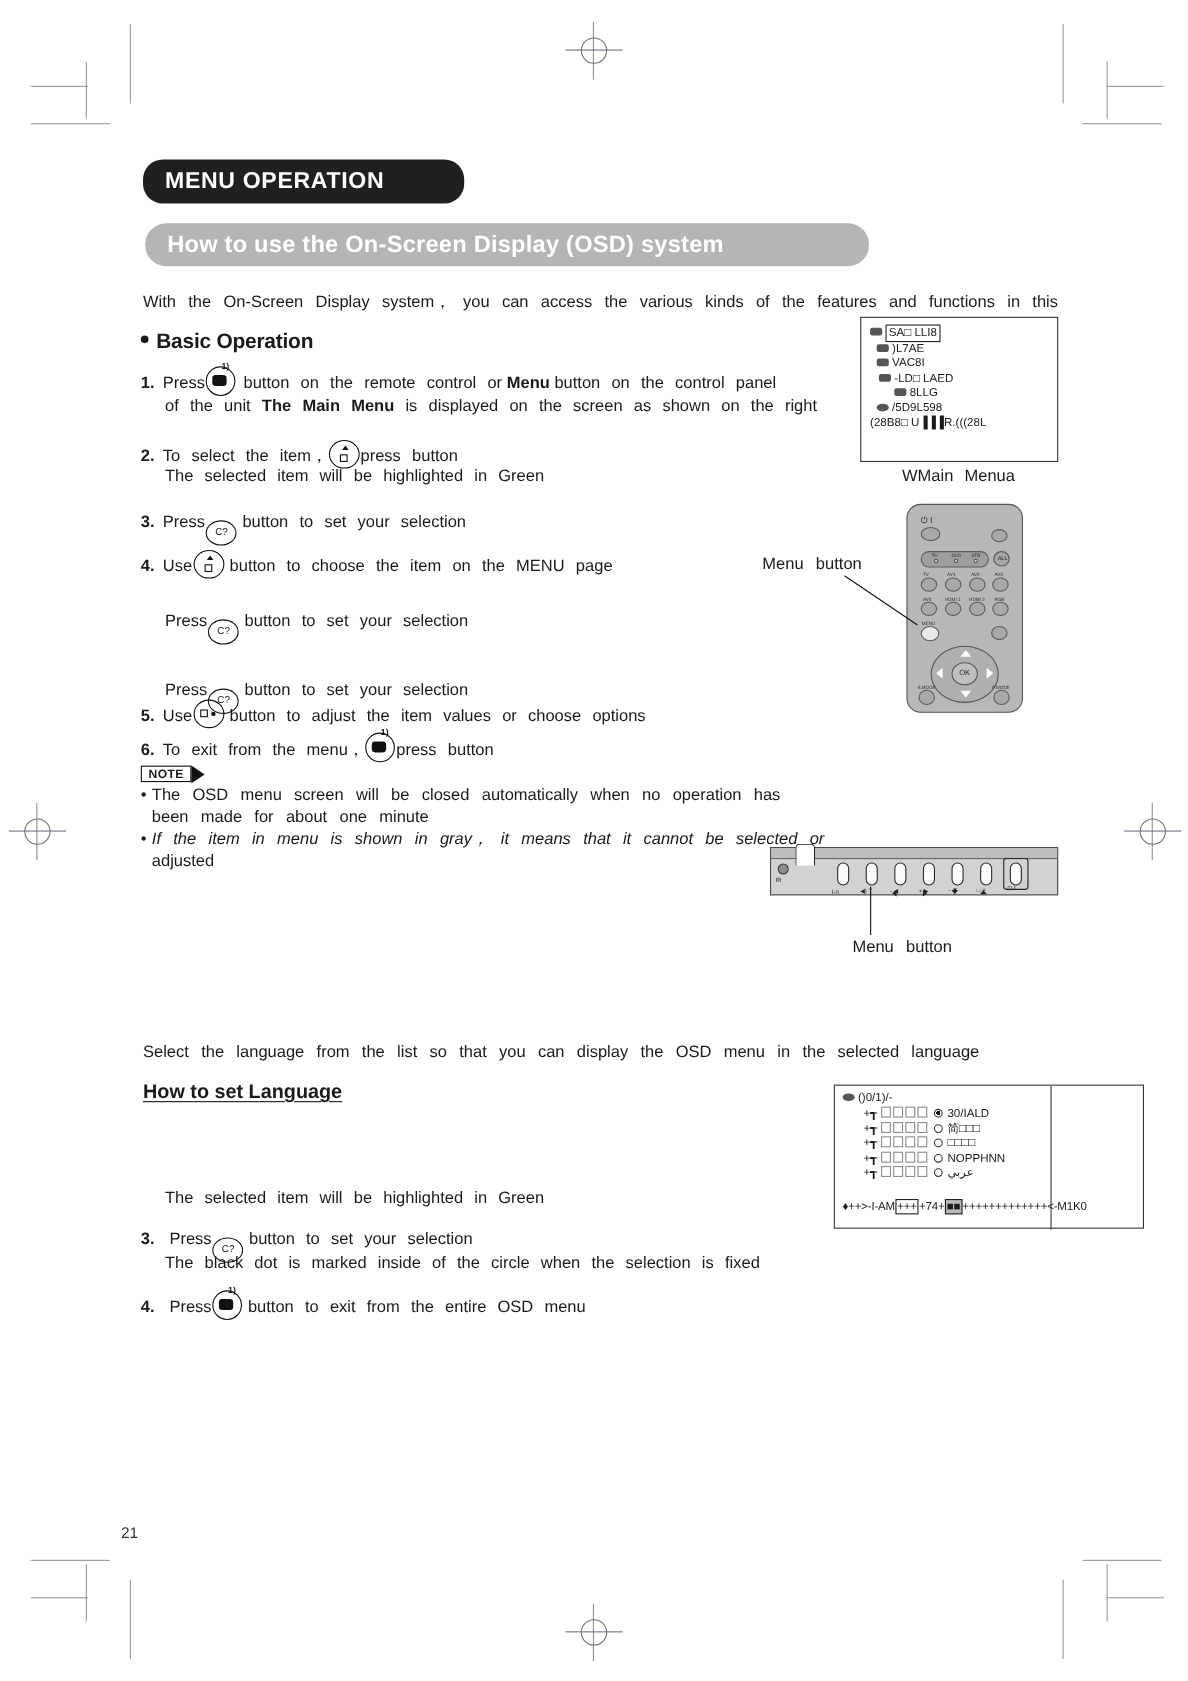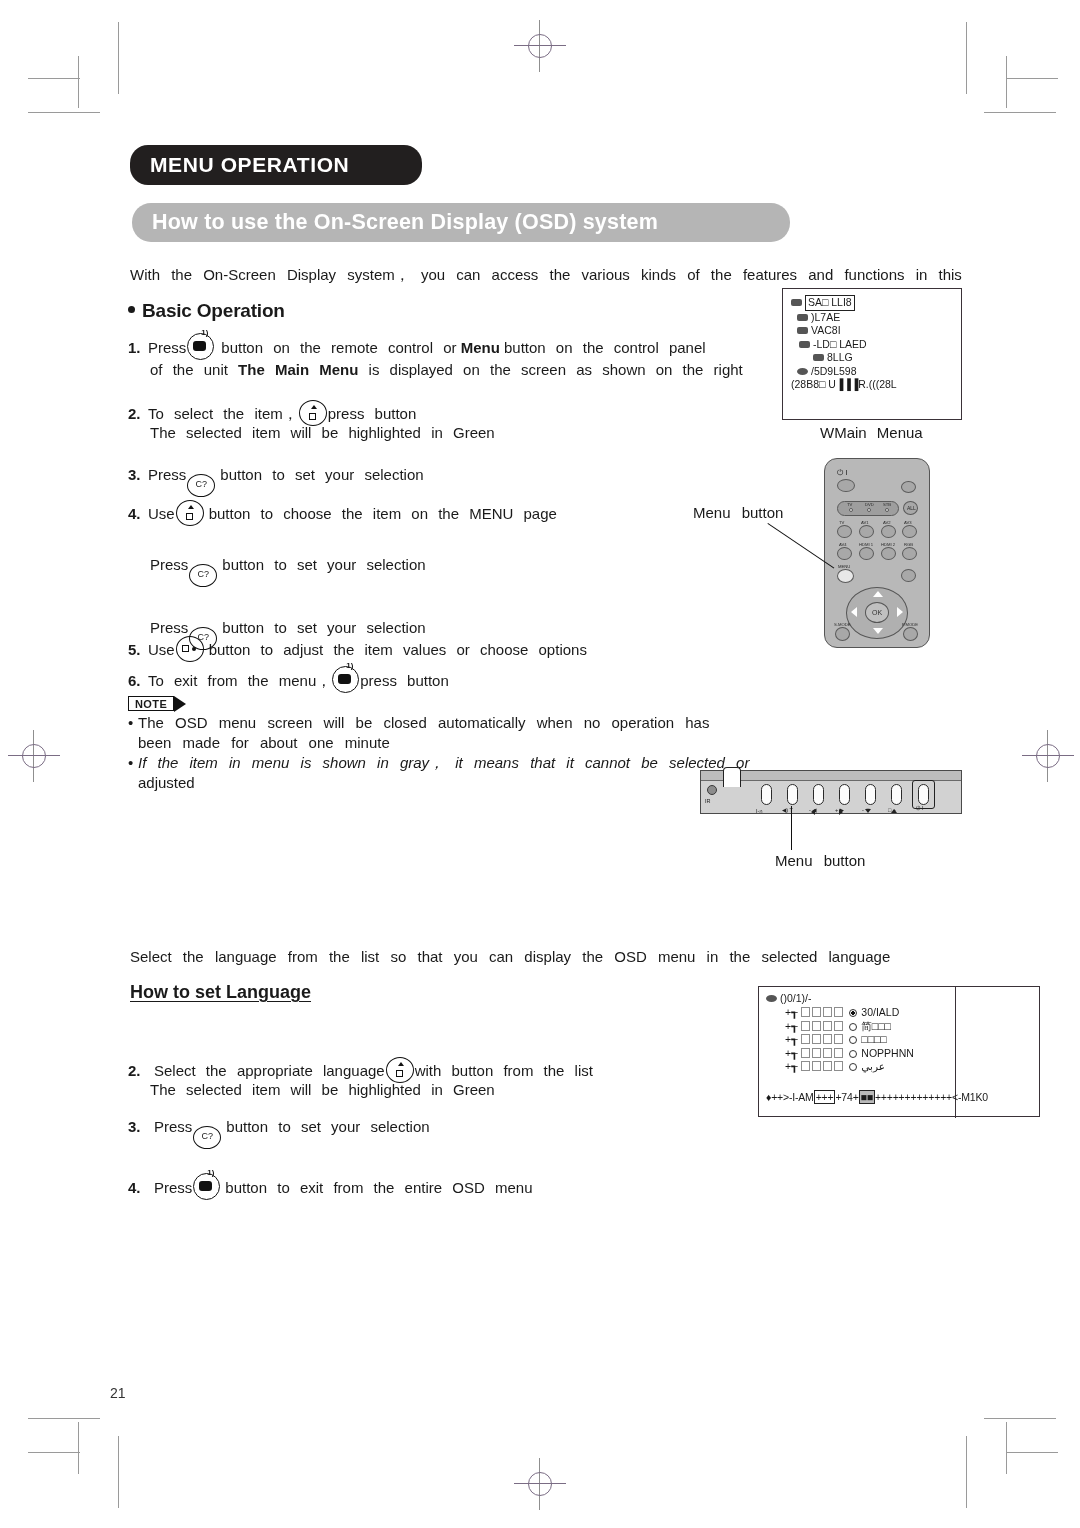--- a/index.html
+++ b/index.html
@@ -642,28 +642,26 @@
 
   <div class="leader vert" style="left:791px;top:806px;width:1.2px;height:44px;background:#111;"></div>
   <div class="callout" style="left:775px;top:852px;">Menu button</div>
 
 
   <div class="para jw" style="left:130px;top:945px;width:930px;">Select the language from the list so that you can display the OSD menu in the selected language</div>
 
   <div class="underline-head" style="left:130px;top:982px;">How to set Language</div>
 
 
-  <div class="step" style="left:128px;top:1057px;">
-    <span class="num">2.</span><span class="jw" style="margin-left:6px;">Select the appropriate language</span><span class="keyicon updown"></span><span class="jw">with button from the list</span>
-  </div>
   <div class="subline" style="left:150px;top:1081px;">The selected item will be highlighted in Green</div>
 
   <div class="step" style="left:128px;top:1115px;">
     <span class="num">3.</span><span style="margin-left:6px;">Press</span><span class="keyicon ok">C?</span><span class="jw" style="margin-left:4px;">button to set your selection</span>
   </div>
+  <div class="subline" style="left:150px;top:1140px;">The black dot is marked inside of the circle when the selection is fixed</div>
 
   <div class="step" style="left:128px;top:1173px;">
     <span class="num">4.</span><span style="margin-left:6px;">Press</span><span class="keyicon menu"><span class="sup">1)</span></span><span class="jw" style="margin-left:4px;">button to exit from the entire OSD menu</span>
   </div>
 
   <div class="osd-box" style="left:758px;top:986px;width:282px;height:131px;">
     <div class="osd-row" style="position:absolute;left:7px;top:5px;">
       <span class="ico" style="border-radius:50%;"></span><span>()0/1)/-</span>
     </div>
 

